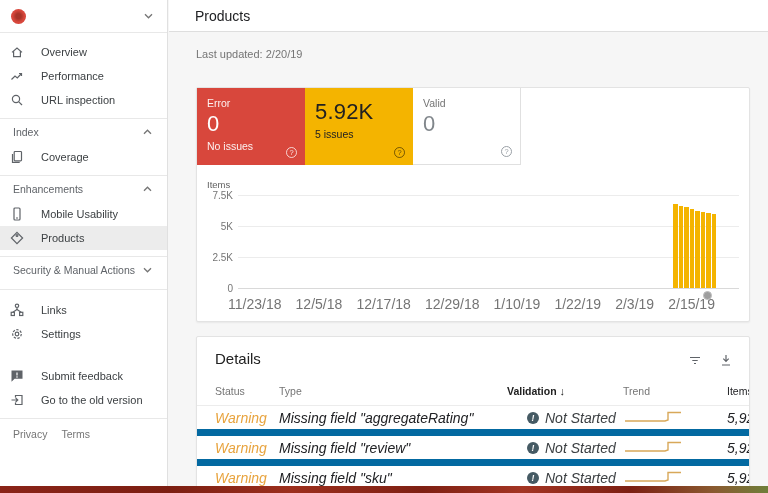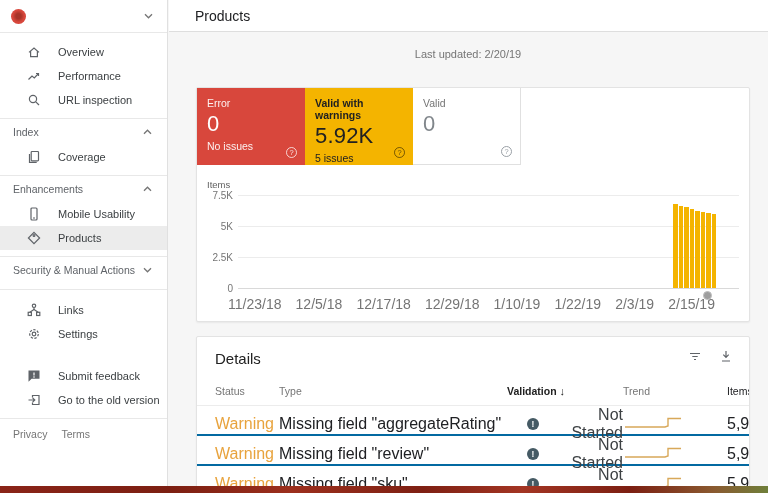--- a/index.html
+++ b/index.html
@@ -8,40 +8,40 @@
   .app { position: relative; width: 768px; height: 493px; }
 
   
   .sidebar { position: absolute; left: 0; top: 0; width: 168px; height: 100%;
              background: #fff; border-right: 1px solid #e0e0e0; z-index: 2; }
   .side-head { height: 33px; border-bottom: 1px solid #e8e8e8; display: flex;
                align-items: center; justify-content: space-between; padding: 0 14px 0 11px; cursor: pointer; }
   .logo-dot { width: 15px; height: 15px; border-radius: 50%;
               background: radial-gradient(circle at 50% 48%, #a83429 0 24%, #d8473c 55%); }
   .side-nav { padding-top: 7px; }
-  .nav-item { display: flex; align-items: center; height: 24px; padding-left: 27px;
+  .nav-item { display: flex; align-items: center; height: 24px; padding-left: 10px;
               font-size: 11px; color: #3c4043; cursor: pointer; }
   .nav-item .ic { width: 14px; height: 14px; margin-right: 17px; flex: 0 0 auto; display: flex; }
   .nav-item.selected { background: #ececec; }
   .nav-sect { display: flex; align-items: center; justify-content: space-between;
               height: 26px; padding: 0 15px 0 13px; font-size: 10.5px; color: #5f6368; cursor: pointer; }
   .nav-div { border-top: 1px solid #e8e8e8; margin-top: 6px; }
   .spacer18 { height: 18px; }
   .side-foot { display: flex; gap: 14px; padding: 9px 0 0 13px; font-size: 10.5px; color: #757575; }
   .side-foot span { cursor: pointer; }
   svg.ics { stroke: #5f6368; fill: none; stroke-width: 1.2; }
   svg.chev { stroke: #757575; fill: none; stroke-width: 1.3; }
 
   
   .main { position: absolute; left: 169px; top: 0; right: 0; height: 100%; }
   .topbar { height: 32px; background: #fff; border-bottom: 1px solid #dedede;
             display: flex; align-items: center; padding-left: 26px; }
   .page-title { font-size: 14px; color: #202124; }
   .content { padding: 0 18px 0 27px; }
-  .last-updated { margin: 16px 10px 26px 0; text-align: center; font-size: 11px; color: #757575; height: 13px; }
+  .last-updated { margin: 16px 10px 26px 0; text-align: left; font-size: 11px; color: #757575; height: 13px; }
 
   .panel { background: #fff; border: 1px solid #e3e3e3; border-radius: 2px;
            box-shadow: 0 1px 2px rgba(0,0,0,.06); }
 
   
   .summary-panel { height: 235px; margin-bottom: 14px; }
   .cards { display: flex; }
   .card { width: 108px; height: 77px; padding: 9px 10px; position: relative; cursor: pointer; }
   .card-label { font-size: 10.5px; }
   .card-value { font-size: 22px; margin-top: 2px; letter-spacing: .2px; }
@@ -68,31 +68,31 @@
   .bars { position: absolute; right: 23px; bottom: 0; width: 43px; height: 100%;
           display: flex; align-items: flex-end; gap: 1px; }
   .bar { flex: 1 1 auto; }
   .chart-marker { position: absolute; right: 27px; top: calc(100% + 3px); width: 9px; height: 9px;
                   border-radius: 50%; background: #9e9e9e; border: 1.5px solid #bdbdbd; cursor: pointer; }
   .xaxis { display: flex; justify-content: space-between; margin: 7px 24px 0 21px;
            font-size: 14px; color: #757575; }
 
   
   .details-panel { height: 170px; overflow: hidden; }
-  .details-head { display: flex; align-items: flex-start; justify-content: space-between;
+  .details-head { display: flex; align-items: flex-end; justify-content: space-between;
                   padding: 13px 16px 9px 18px; }
   .details-title { font-size: 15px; color: #212121; }
   .dicons { display: flex; gap: 17px; }
   .dicons .dic { cursor: pointer; display: flex; }
   .trow { display: grid; grid-template-columns: 64px 228px 116px 104px 1fr;
           align-items: center; height: 30px; padding: 0 16px 0 18px; }
   .thead { font-size: 10.5px; color: #757575; border-bottom: 1px solid #ececec; }
   .thead .vhead { color: #212121; font-weight: bold; display: flex; align-items: center; gap: 3px; cursor: pointer; }
   .sort-arrow::before { content: "\2193"; font-weight: normal; font-size: 11px; color: #212121; }
-  .drow { font-size: 16px; border-bottom: 2px solid #0369a1; cursor: pointer; }
+  .drow { font-size: 14px; border-bottom: 7px solid #0369a1; cursor: pointer; font-style: italic; }
   .cell-status { color: #e8a33d; }
   .cell-type { color: #202124; }
   .cell-validation { display: flex; align-items: center; gap: 6px; padding-left: 20px; color: #3c4043; text-align: right; }
   .vbang { width: 12px; height: 12px; border-radius: 50%; background: #455a64; color: #fff;
            font-size: 8.5px; font-weight: bold; line-height: 12px; text-align: center; flex: 0 0 auto; }
   .vbang::before { content: "!"; }
   .cell-items { text-align: right; color: #202124; }
 
   
   .bottom-strip { position: absolute; left: 0; right: 0; bottom: 0; height: 7px; z-index: 5;
@@ -251,21 +251,20 @@
 
       <section class="panel summary-panel">
         <div class="cards">
           <div class="card error" style="background: rgb(216, 71, 60);">
             <div class="card-label">Error</div>
             <div class="card-value">0</div>
             <div class="card-sub">No issues</div>
             <div class="help"></div>
           </div>
           <div class="card warning" style="background: rgb(244, 180, 0);">
-            <div class="card-label">Valid with warnings</div>
             <div class="card-value">5.92K</div>
             <div class="card-sub">5 issues</div>
             <div class="help"></div>
           </div>
           <div class="card valid">
             <div class="card-label">Valid</div>
             <div class="card-value">0</div>
             <div class="card-sub"></div>
             <div class="help"></div>
           </div>

